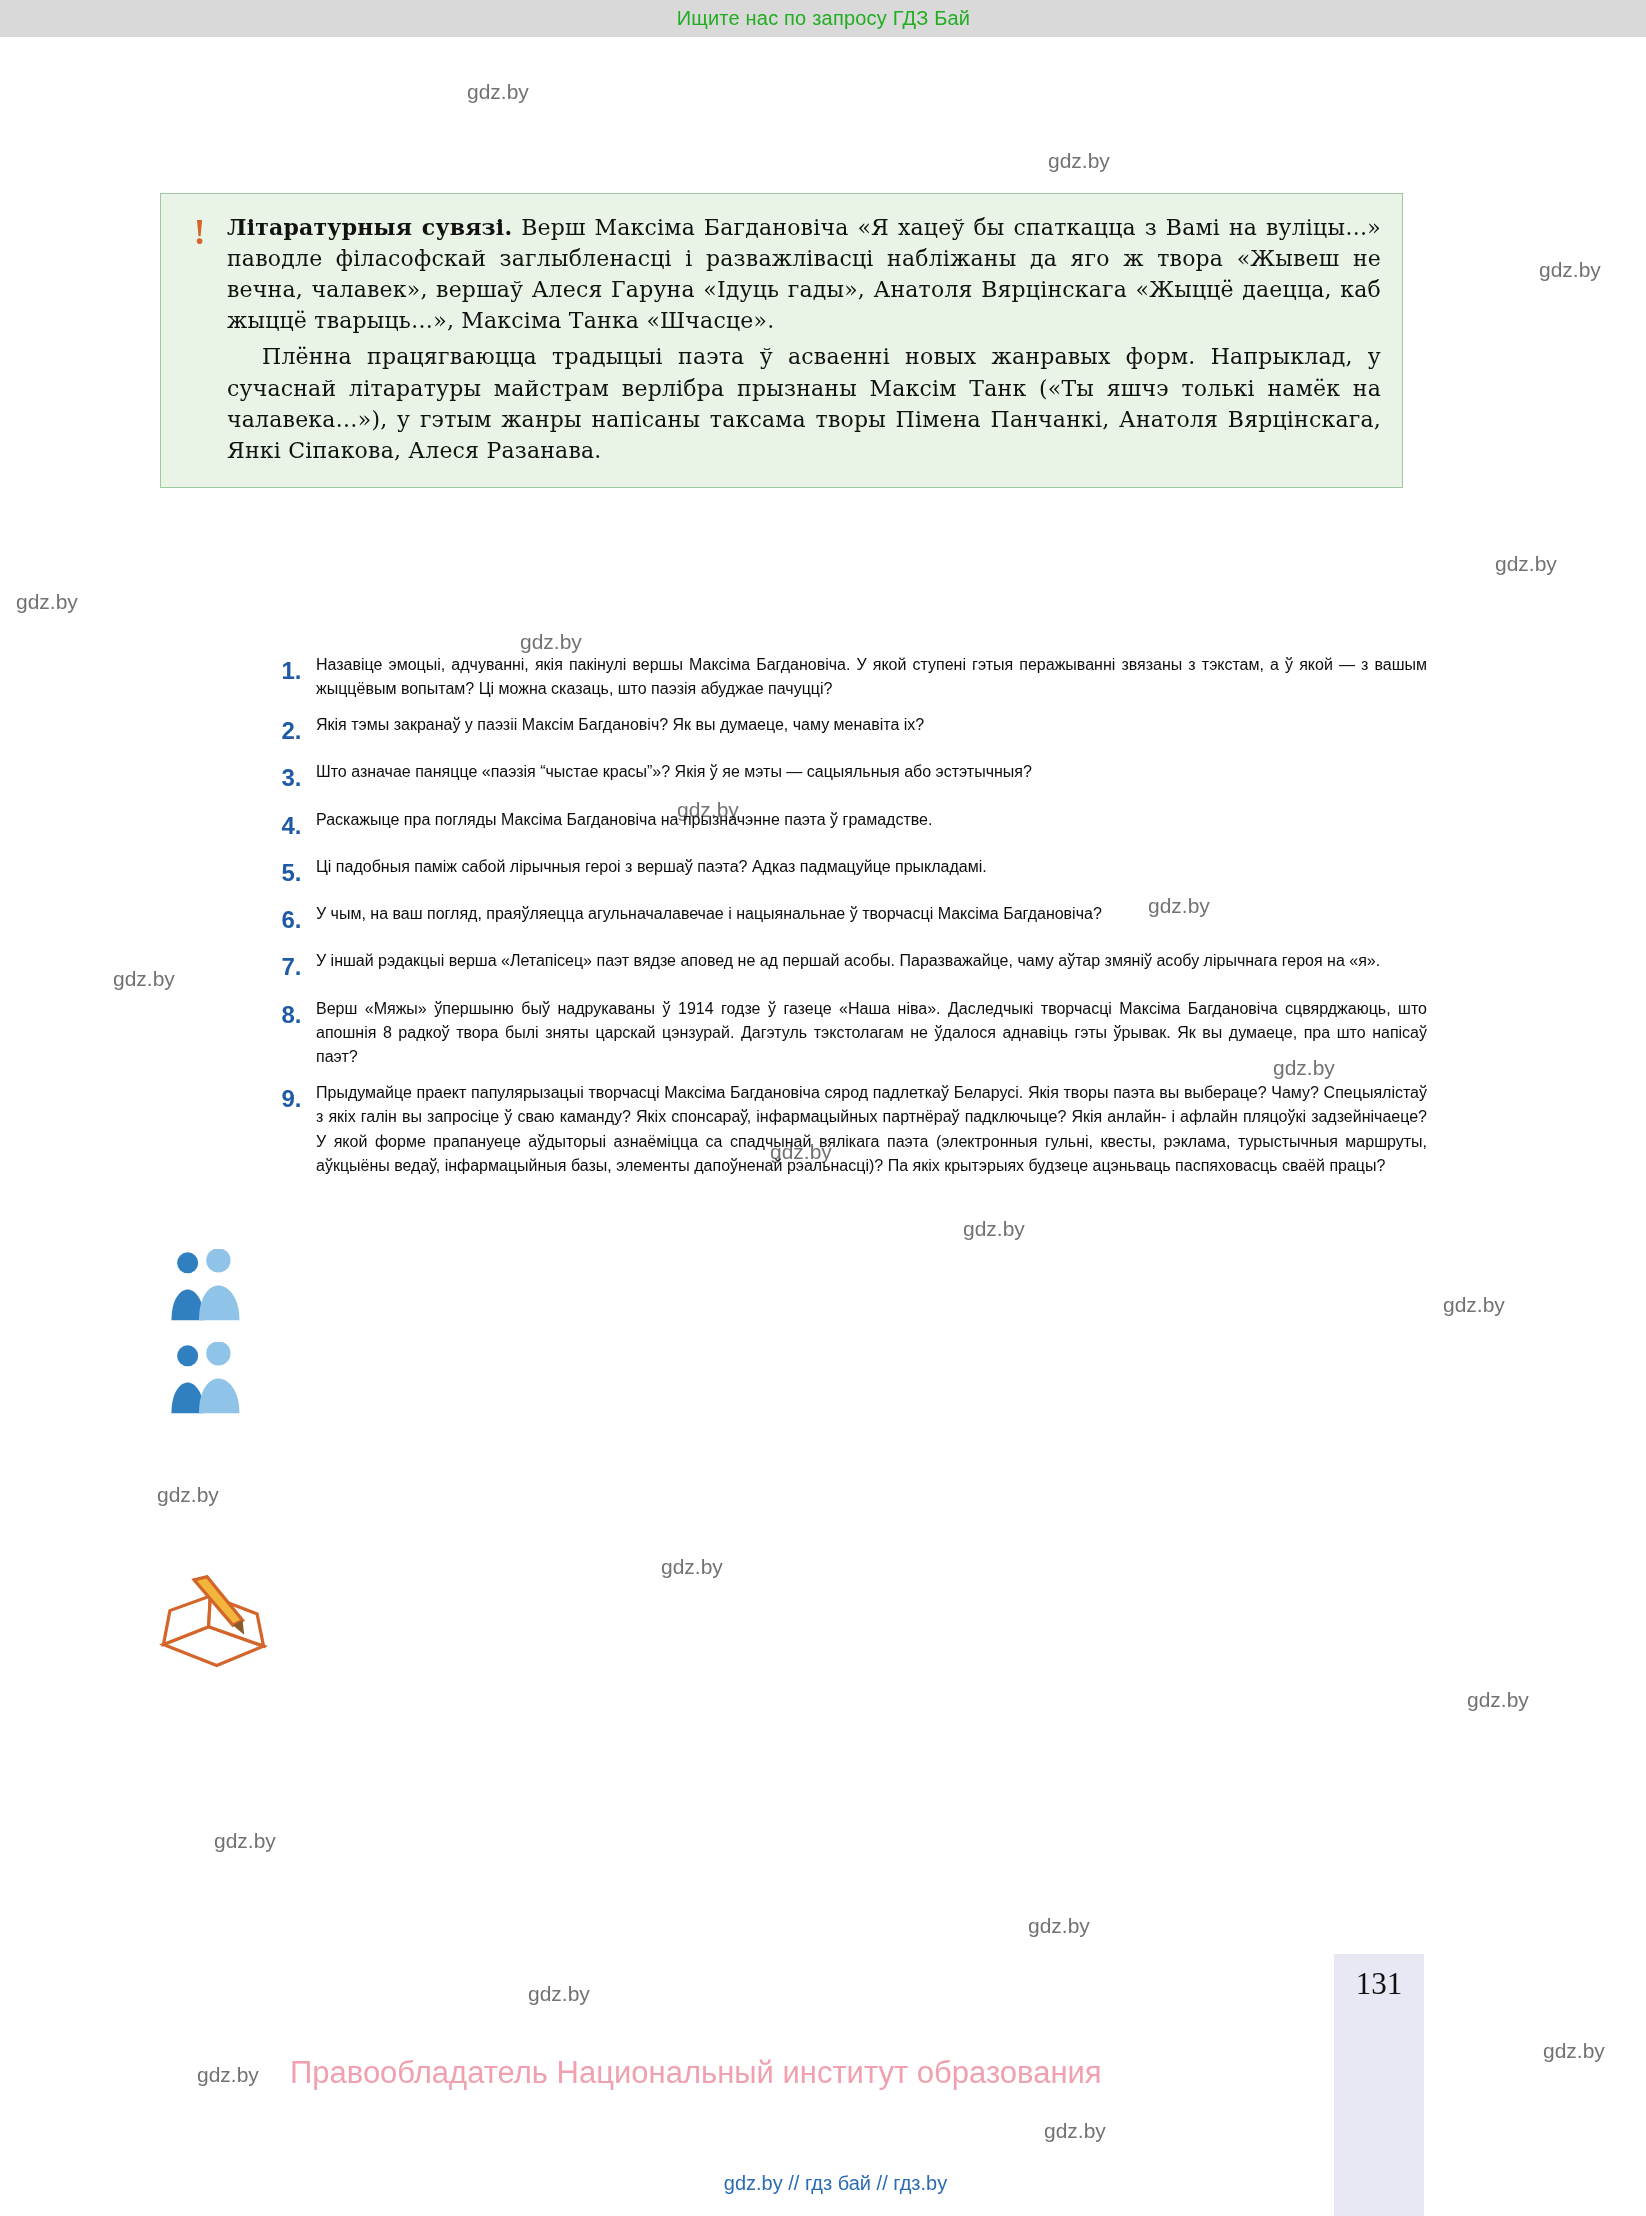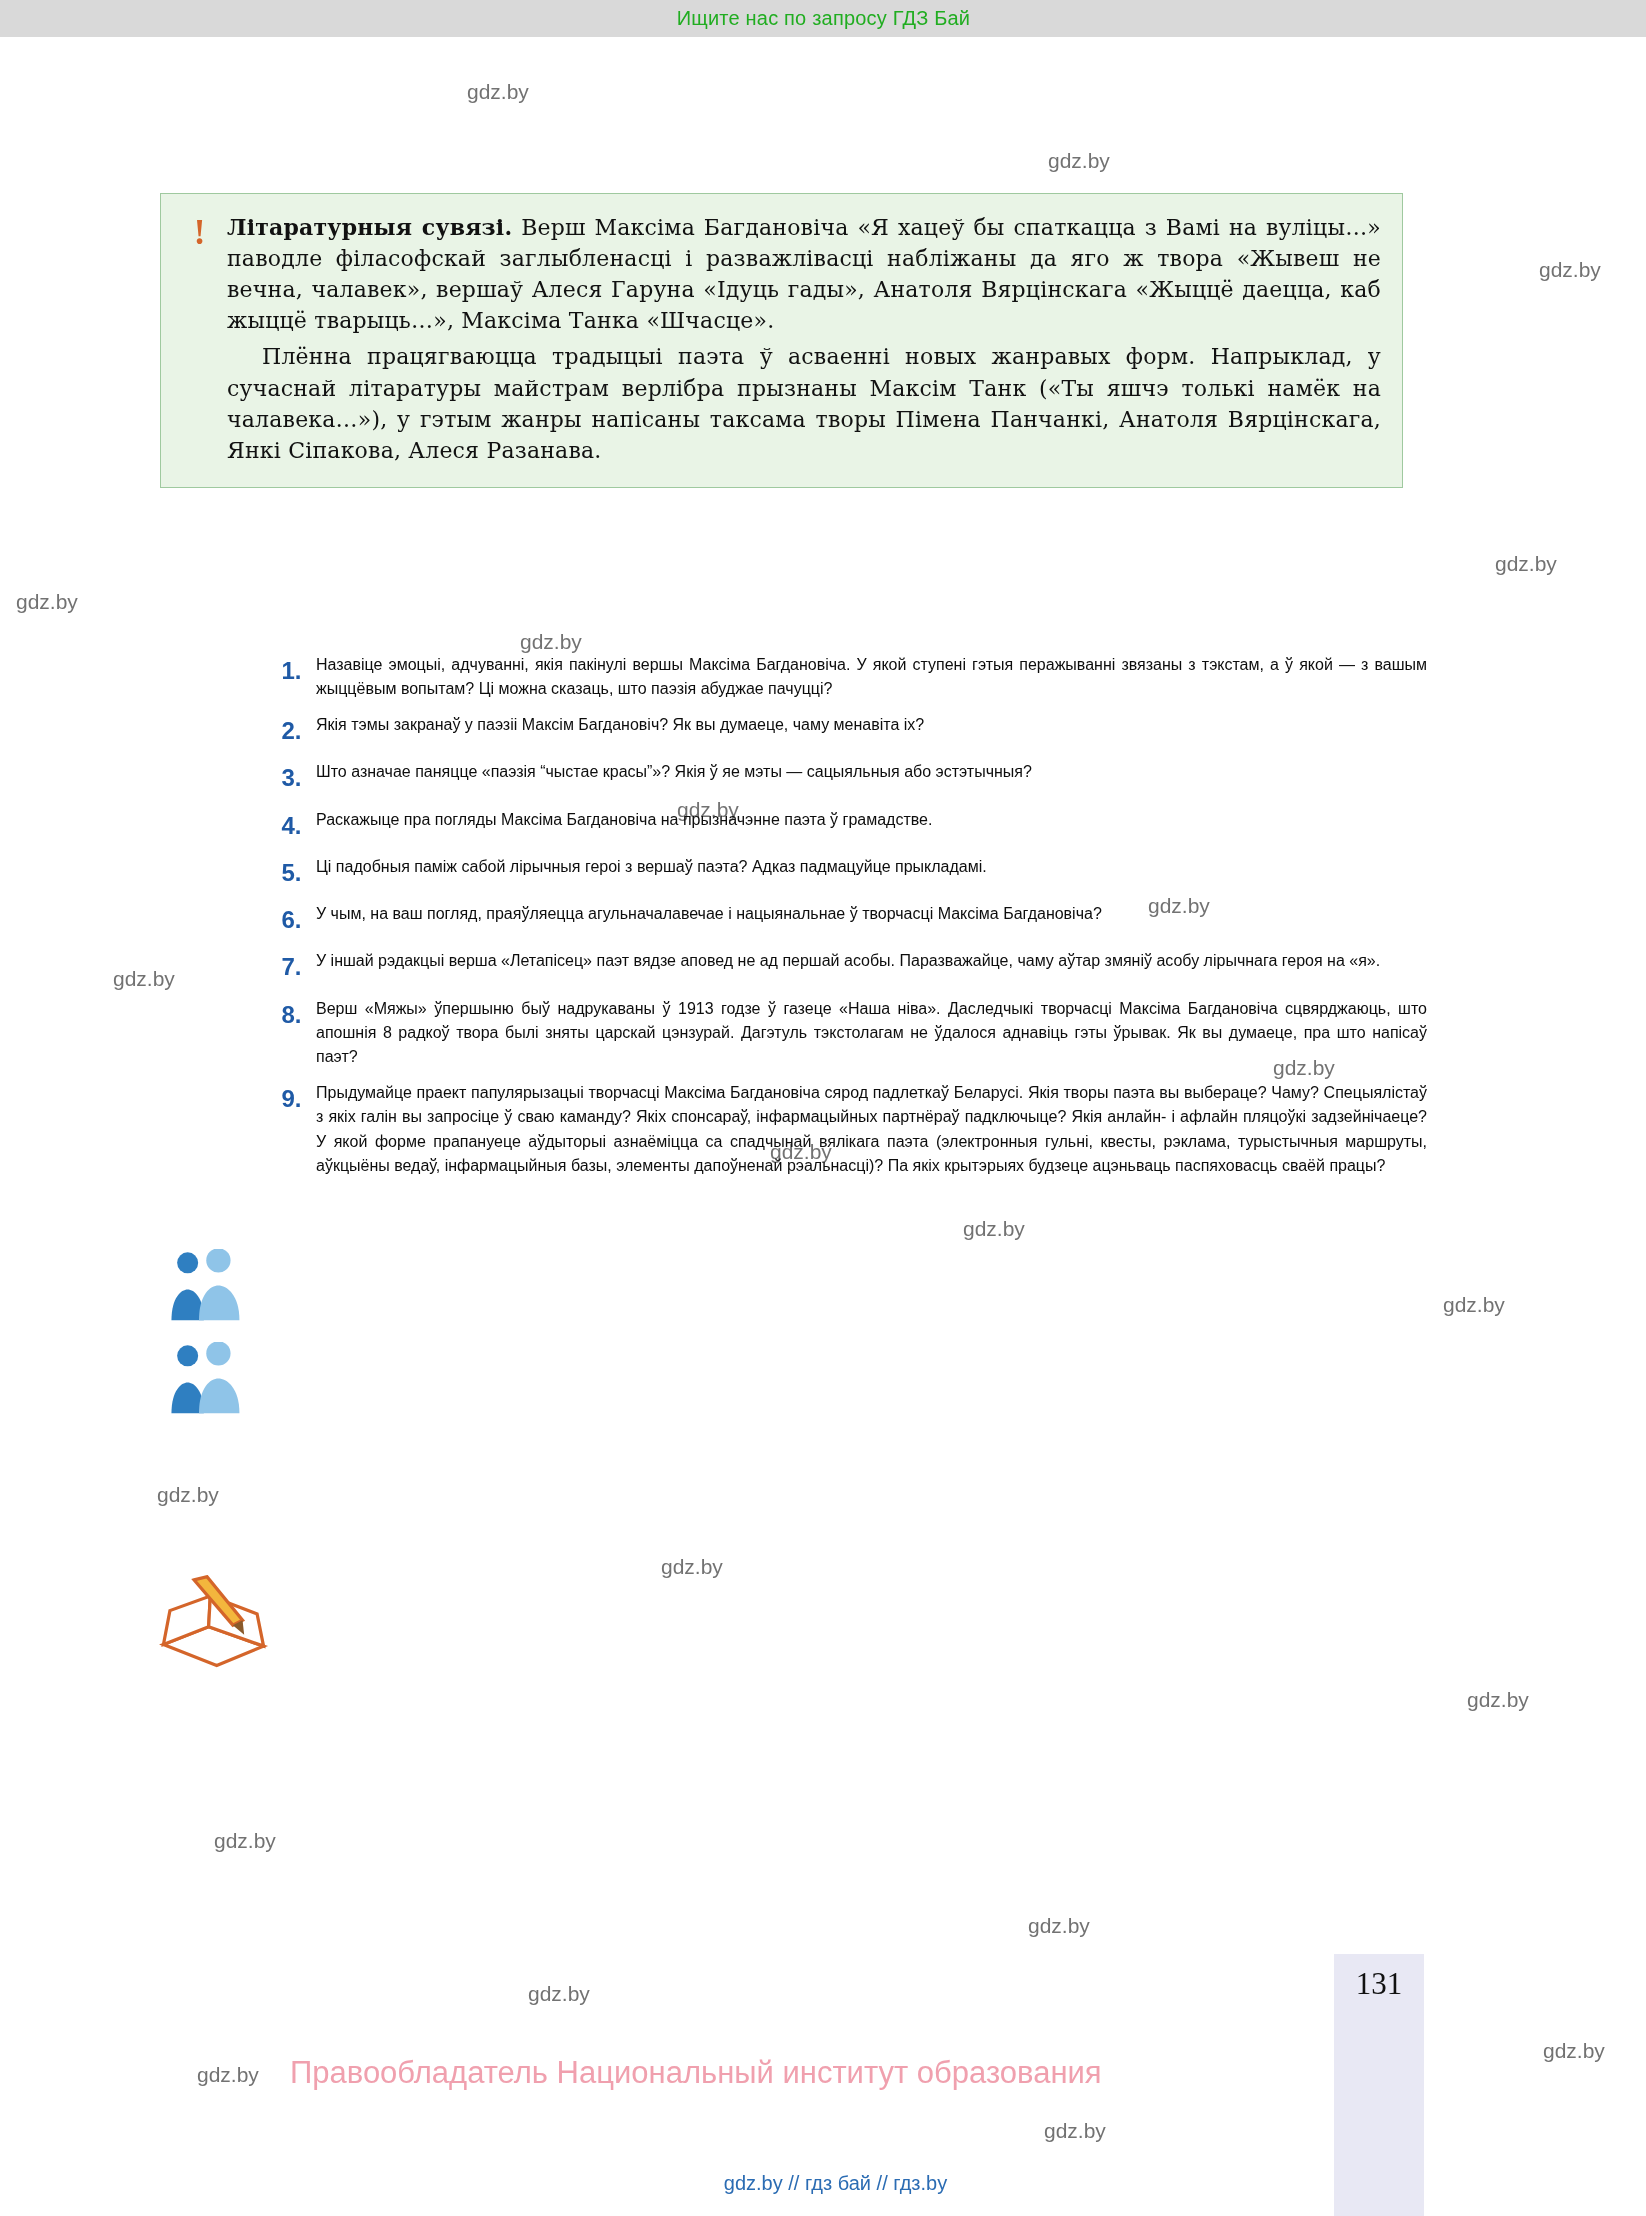--- a/index.html
+++ b/index.html
@@ -285,21 +285,21 @@
       <div class="q-item">
         <div class="q-num">6.</div>
         <div class="q-text">У чым, на ваш погляд, праяўляецца агульначалавечае і нацыянальнае ў творчасці Максіма Багдановіча?</div>
       </div>
       <div class="q-item">
         <div class="q-num">7.</div>
         <div class="q-text">У іншай рэдакцыі верша «Летапісец» паэт вядзе аповед не ад першай асобы. Паразважайце, чаму аўтар змяніў асобу лірычнага героя на «я».</div>
       </div>
       <div class="q-item">
         <div class="q-num">8.</div>
-        <div class="q-text">Верш «Мяжы» ўпершыню быў надрукаваны ў 1913 годзе ў газеце «Наша ніва». Даследчыкі творчасці Максіма Багдановіча сцвярджаюць, што апошнія 8 радкоў твора былі зняты царскай цэнзурай. Дагэтуль тэкстолагам не ўдалося аднавіць гэты ўрывак. Як вы думаеце, пра што напісаў паэт?</div>
+        <div class="q-text">Верш «Мяжы» ўпершыню быў надрукаваны ў 1914 годзе ў газеце «Наша ніва». Даследчыкі творчасці Максіма Багдановіча сцвярджаюць, што апошнія 8 радкоў твора былі зняты царскай цэнзурай. Дагэтуль тэкстолагам не ўдалося аднавіць гэты ўрывак. Як вы думаеце, пра што напісаў паэт?</div>
       </div>
       <div class="q-item">
         <div class="q-num">9.</div>
         <div class="q-text">Прыдумайце праект папулярызацыі творчасці Максіма Багдановіча сярод падлеткаў Беларусі. Якія творы паэта вы выбераце? Чаму? Спецыялістаў з якіх галін вы запросіце ў сваю каманду? Якіх спонсараў, інфармацыйных партнёраў падключыце? Якія анлайн- і афлайн пляцоўкі задзейнічаеце? У якой форме прапануеце аўдыторыі азнаёміцца са спадчынай вялікага паэта (электронныя гульні, квесты, рэклама, турыстычныя маршруты, аўкцыёны ведаў, інфармацыйныя базы, элементы дапоўненай рэальнасці)? Па якіх крытэрыях будзеце ацэньваць паспяховасць сваёй працы?</div>
       </div>
     </div>
 
   <div class="page-num-box"></div>
   <div class="page-num">131</div>
 

